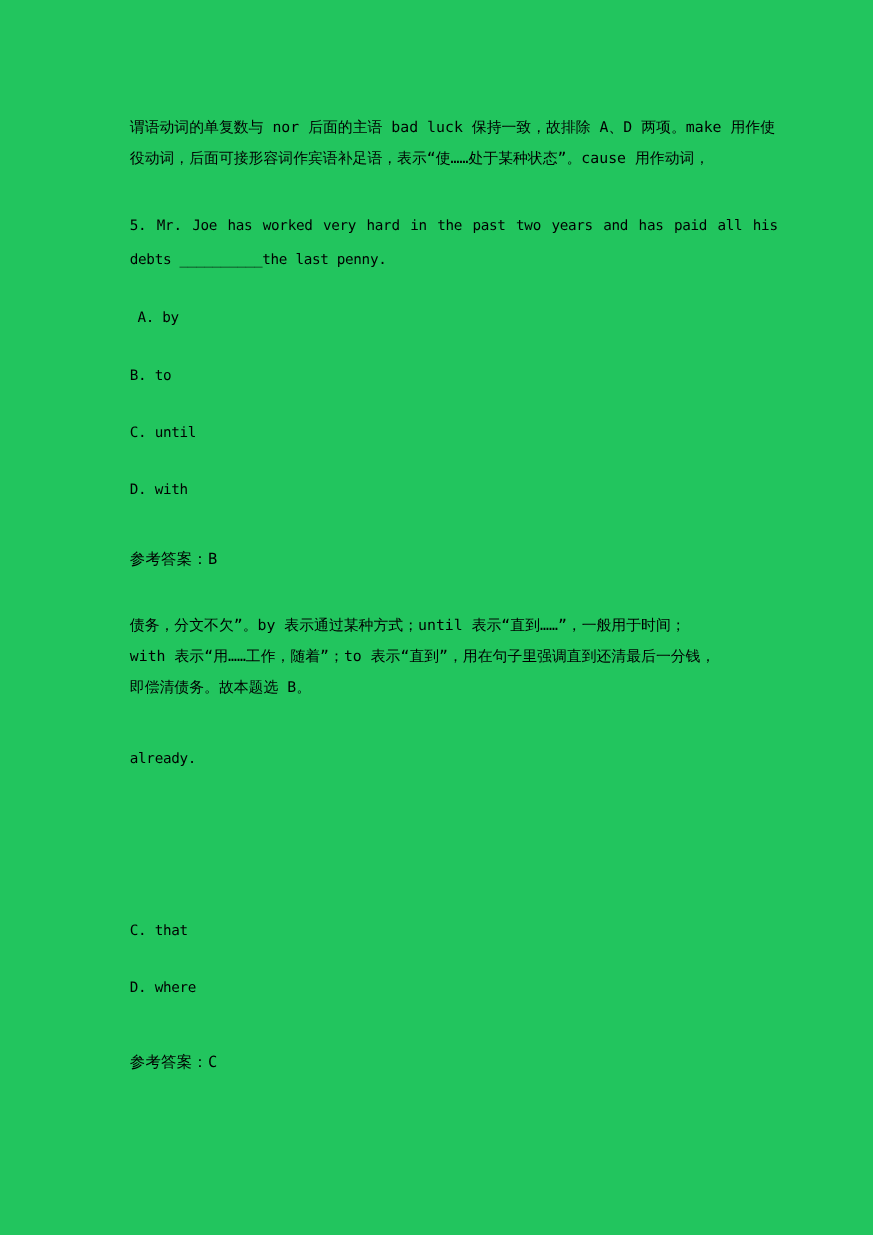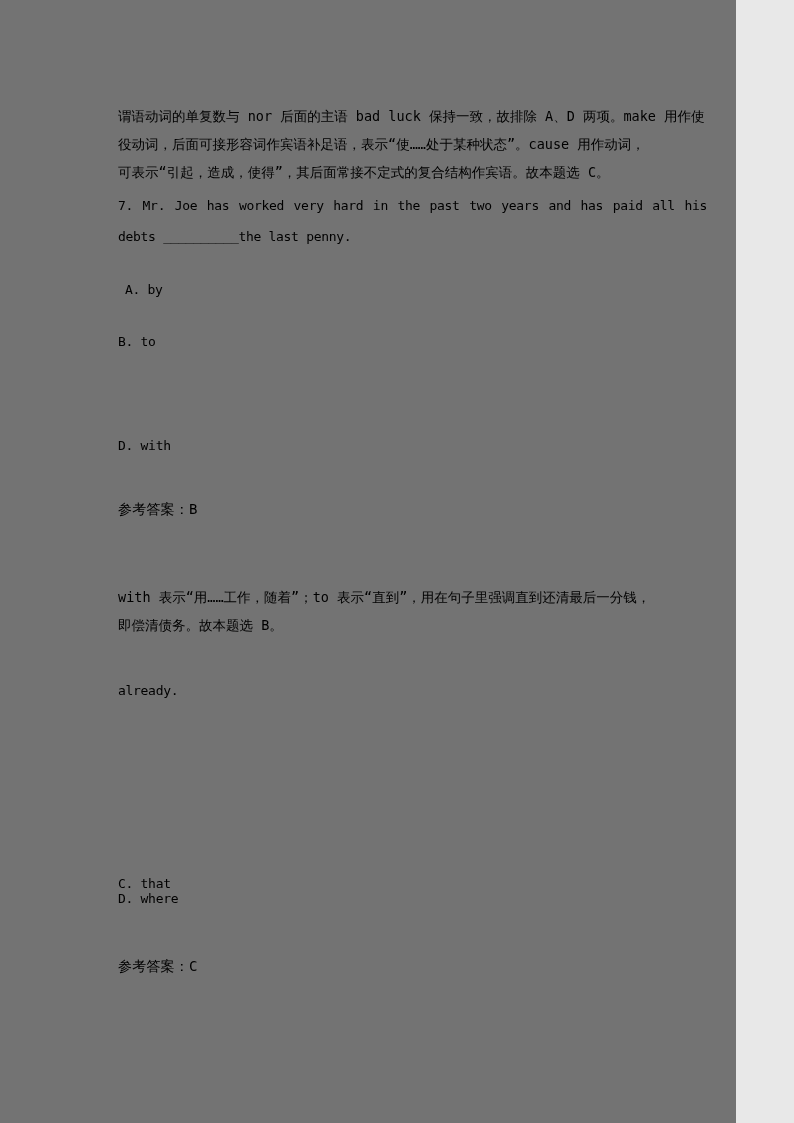--- a/index.html
+++ b/index.html
@@ -4,23 +4,23 @@
 <style>
   * { margin: 0; padding: 0; box-sizing: border-box; }
   html, body {
     width: 794px;
     height: 1123px;
     background: #e8e8e8;
     font-family: "DejaVu Sans Mono", "Liberation Mono", monospace;
   }
   .page {
     position: relative;
-    width: 736px;
+    width: 794px;
     height: 1123px;
-    background: #737373;
+    background: #22c55e;
     color: #000000;
     overflow: hidden;
   }
   .line {
     position: absolute;
     left: 118px;
     width: 566px;
     font-size: 13px;
     letter-spacing: -0.3px;
     line-height: 20px;
@@ -36,34 +36,35 @@
   }
   .stem { word-spacing: 2px; }
 </style>
 </head>
 <body>
 
 <div class="page">
 
   <div class="line cn" style="top:106px">谓语动词的单复数与 nor 后面的主语 bad luck 保持一致，故排除 A、D 两项。make 用作使</div>
   <div class="line cn" style="top:134px">役动词，后面可接形容词作宾语补足语，表示“使……处于某种状态”。cause 用作动词，</div>
-  <div class="line cn" style="top:162px">可表示“引起，造成，使得”，其后面常接不定式的复合结构作宾语。故本题选 C。</div>
 
-  <div class="line stem" style="top:196px">7. Mr. Joe has worked very hard in the past two years and has paid all his</div>
+  <div class="line stem" style="top:196px">5. Mr. Joe has worked very hard in the past two years and has paid all his</div>
   <div class="line" style="top:227px">debts __________the last penny.</div>
 
   <div class="line opt-a" style="top:280px">A. by</div>
   <div class="line" style="top:332px">B. to</div>
+  <div class="line" style="top:384px">C. until</div>
   <div class="line" style="top:436px">D. with</div>
 
   <div class="line cn answer" style="top:499px">参考答案：B</div>
 
+  <div class="line cn" style="top:559px">债务，分文不欠”。by 表示通过某种方式；until 表示“直到……”，一般用于时间；</div>
   <div class="line cn" style="top:587px">with 表示“用……工作，随着”；to 表示“直到”，用在句子里强调直到还清最后一分钱，</div>
   <div class="line cn" style="top:615px">即偿清债务。故本题选 B。</div>
 
   <div class="line" style="top:681px">already.</div>
 
-  <div class="line" style="top:874px">C. that</div>
+  <div class="line" style="top:837px">C. that</div>
   <div class="line" style="top:889px">D. where</div>
 
   <div class="line cn answer" style="top:956px">参考答案：C</div>
 
 </div>
 
 </body></html>

